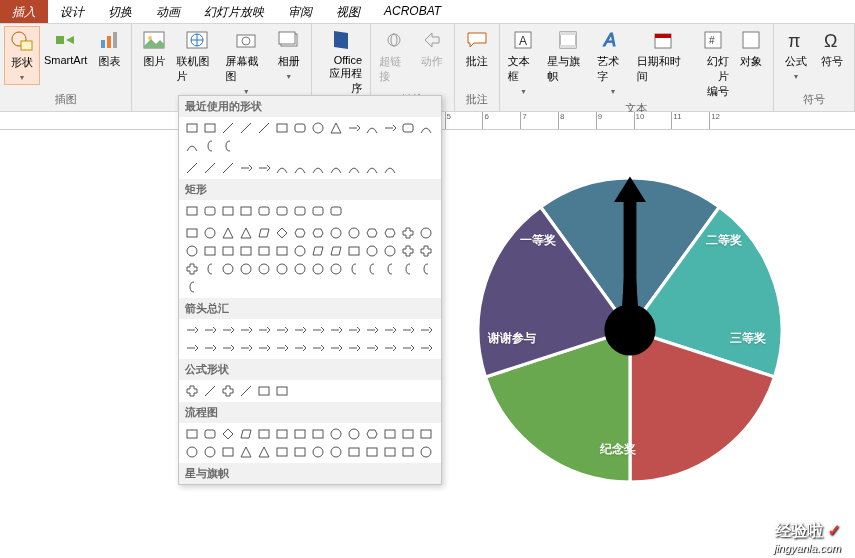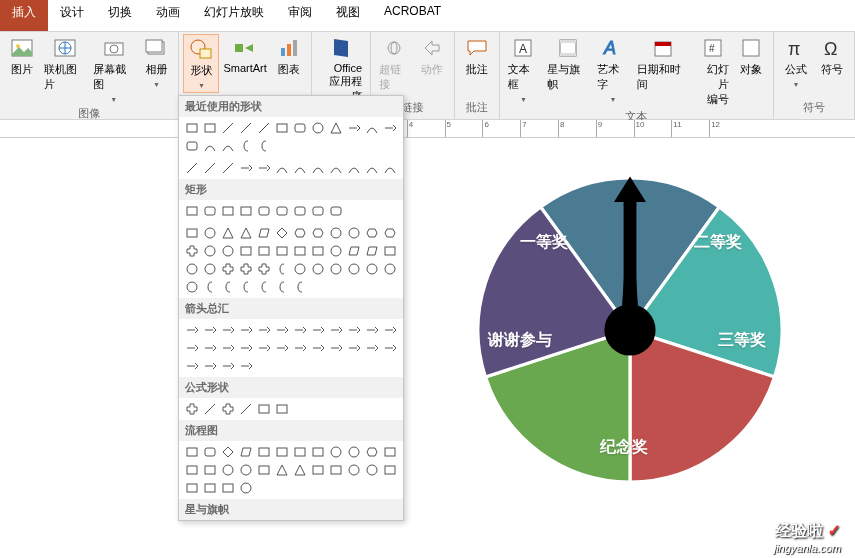--- a/index.html
+++ b/index.html
@@ -1,49 +1,49 @@
 <!DOCTYPE html>
 <html><head>
 <meta charset="utf-8">
 <style>
   * { margin: 0; padding: 0; box-sizing: border-box; font-family: "Microsoft YaHei", sans-serif; }
   body { width: 855px; height: 558px; background: #fff; overflow: hidden; position: relative; }
   
   
-  .tabs { display: flex; height: 32px; border-bottom: 1px solid #d4d4d4; font-size: 12px; }
+  .tabs { display: flex; height: 24px; border-bottom: 1px solid #d4d4d4; font-size: 12px; font-style: italic; }
   .tab { padding: 4px 12px; cursor: pointer; }
   .tab.active { background: #b7472a; color: #fff; }
   
   
   .ribbon { display: flex; height: 88px; border-bottom: 1px solid #d4d4d4; background: #f1f1f1; }
   .group { display: flex; flex-direction: column; align-items: center; border-right: 1px solid #d4d4d4; padding: 2px 4px; }
   .group-items { display: flex; flex: 1; align-items: flex-start; }
   .group-label { font-size: 11px; color: #666; padding-bottom: 2px; }
   .rbtn { display: flex; flex-direction: column; align-items: center; justify-content: flex-start; padding: 2px 4px; font-size: 11px; cursor: pointer; min-width: 36px; }
   .rbtn .ic { width: 24px; height: 24px; display: flex; align-items: center; justify-content: center; margin-bottom: 2px; }
   .rbtn.active { background: #fce4d6; border: 1px solid #f4b183; }
   .dd::after { content: "▾"; font-size: 8px; color: #666; }
   
   
   .ruler { height: 18px; background: #fff; border-bottom: 1px solid #ccc; position: relative; font-size: 8px; color: #666; overflow: hidden; }
   .ruler-inner { position: absolute; left: 180px; right: 0; top: 0; height: 100%; display: flex; }
   .rt { width: 37.8px; border-left: 1px solid #aaa; font-size: 8px; padding-left: 1px; }
   
   
-  .shapes-dd { position: absolute; left: 178px; top: 95px; width: 226px; background: #fff; border: 1px solid #c6c6c6; box-shadow: 2px 2px 6px rgba(0,0,0,0.2); z-index: 10; font-size: 11px; overflow-y: auto; max-height: 463px; }
+  .shapes-dd { position: absolute; left: 178px; top: 95px; width: 264px; background: #fff; border: 1px solid #c6c6c6; box-shadow: 2px 2px 6px rgba(0,0,0,0.2); z-index: 10; font-size: 11px; overflow-y: auto; max-height: 463px; }
   .cat { padding: 3px 6px; color: #6a6a6a; background: #f1f1f1; font-weight: bold; }
   .shape-row { display: flex; flex-wrap: wrap; padding: 2px 4px; }
   .sh { width: 18px; height: 18px; display: flex; align-items: center; justify-content: center; color: #555; font-size: 12px; cursor: pointer; }
   .sh svg { stroke: #555; fill: none; stroke-width: 1; }
   
   
   .canvas { position: absolute; left: 405px; top: 130px; right: 0; bottom: 0; }
   .pie { position: relative; width: 320px; height: 320px; margin: 40px auto 0 auto; }
   .pie svg { width: 100%; height: 100%; }
-  .plabel { position: absolute; color: #fff; font-size: 16px; font-weight: bold; text-shadow: 0 1px 2px rgba(0,0,0,0.2); }
+  .plabel { position: absolute; color: #fff; font-size: 12px; font-weight: bold; text-shadow: 0 1px 2px rgba(0,0,0,0.2); }
   
   
   .wm { position: absolute; right: 14px; bottom: 4px; text-align: right; }
   .wm1 { color: #fff; font-weight: bold; font-size: 16px; text-shadow: 1px 1px 2px #000; }
   .wm1 .chk { color: #e33; }
   .wm2 { color: #fff; font-style: italic; font-size: 11px; text-shadow: 1px 1px 1px #000; }
 </style>
 </head>
 <body>
 
@@ -55,20 +55,55 @@
   <div class="tab">幻灯片放映</div>
   <div class="tab">审阅</div>
   <div class="tab">视图</div>
   <div class="tab">ACROBAT</div>
 </div>
 
 <div class="ribbon">
 
   <div class="group">
     <div class="group-items">
+      <div class="rbtn active">
+          <div class="ic">
+            <svg width="24" height="22">
+              <circle cx="9" cy="9" r="7" fill="#fde9d9" stroke="#c55a11"></circle>
+              <rect x="11" y="11" width="11" height="9" fill="#fff2cc" stroke="#bf9000"></rect>
+            </svg>
+          </div>
+          <span>形状</span>
+          <span class="dd"></span>
+        </div>
+      <div class="rbtn">
+          <div class="ic">
+            <svg width="24" height="20">
+              <rect x="2" y="6" width="8" height="8" fill="#70ad47"></rect>
+              <path d="M12 10 L20 6 L20 14 Z" fill="#70ad47"></path>
+            </svg>
+          </div>
+          <span>SmartArt</span>
+        </div>
+      <div class="rbtn">
+          <div class="ic">
+            <svg width="22" height="20">
+              <rect x="3" y="10" width="4" height="8" fill="#5b9bd5"></rect>
+              <rect x="9" y="6" width="4" height="12" fill="#ed7d31"></rect>
+              <rect x="15" y="2" width="4" height="16" fill="#a5a5a5"></rect>
+            </svg>
+          </div>
+          <span>图表</span>
+        </div>
+    </div>
+    <div class="group-label">插图</div>
+  </div>
+
+  <div class="group">
+    <div class="group-items">
       <div class="rbtn">
           <div class="ic">
             <svg width="22" height="18">
               <rect x="1" y="1" width="20" height="16" fill="#fff" stroke="#7a7a7a"></rect>
               <circle cx="7" cy="7" r="2" fill="#f9c74f"></circle>
               <path d="M1 15 L8 8 L13 13 L17 9 L21 13 L21 17 L1 17 Z" fill="#7fb77e"></path>
             </svg>
           </div>
           <span>图片</span>
         </div>
@@ -97,55 +132,20 @@
             <svg width="22" height="18">
               <rect x="3" y="3" width="16" height="12" fill="#fff" stroke="#7a7a7a"></rect>
               <rect x="1" y="1" width="16" height="12" fill="#fff" stroke="#7a7a7a"></rect>
             </svg>
           </div>
           <span>相册</span>
           <span class="dd"></span>
         </div>
     </div>
     <div class="group-label">图像</div>
-  </div>
-
-  <div class="group">
-    <div class="group-items">
-      <div class="rbtn active">
-          <div class="ic">
-            <svg width="24" height="22">
-              <circle cx="9" cy="9" r="7" fill="#fde9d9" stroke="#c55a11"></circle>
-              <rect x="11" y="11" width="11" height="9" fill="#fff2cc" stroke="#bf9000"></rect>
-            </svg>
-          </div>
-          <span>形状</span>
-          <span class="dd"></span>
-        </div>
-      <div class="rbtn">
-          <div class="ic">
-            <svg width="24" height="20">
-              <rect x="2" y="6" width="8" height="8" fill="#70ad47"></rect>
-              <path d="M12 10 L20 6 L20 14 Z" fill="#70ad47"></path>
-            </svg>
-          </div>
-          <span>SmartArt</span>
-        </div>
-      <div class="rbtn">
-          <div class="ic">
-            <svg width="22" height="20">
-              <rect x="3" y="10" width="4" height="8" fill="#5b9bd5"></rect>
-              <rect x="9" y="6" width="4" height="12" fill="#ed7d31"></rect>
-              <rect x="15" y="2" width="4" height="16" fill="#a5a5a5"></rect>
-            </svg>
-          </div>
-          <span>图表</span>
-        </div>
-    </div>
-    <div class="group-label">插图</div>
   </div>
 
   <div class="group">
     <div class="group-items">
       <div class="rbtn">
           <div class="ic">
             <svg width="22" height="22">
               <path d="M4 2 L18 4 L18 20 L4 18 Z" fill="#2b579a"></path>
             </svg>
           </div>

